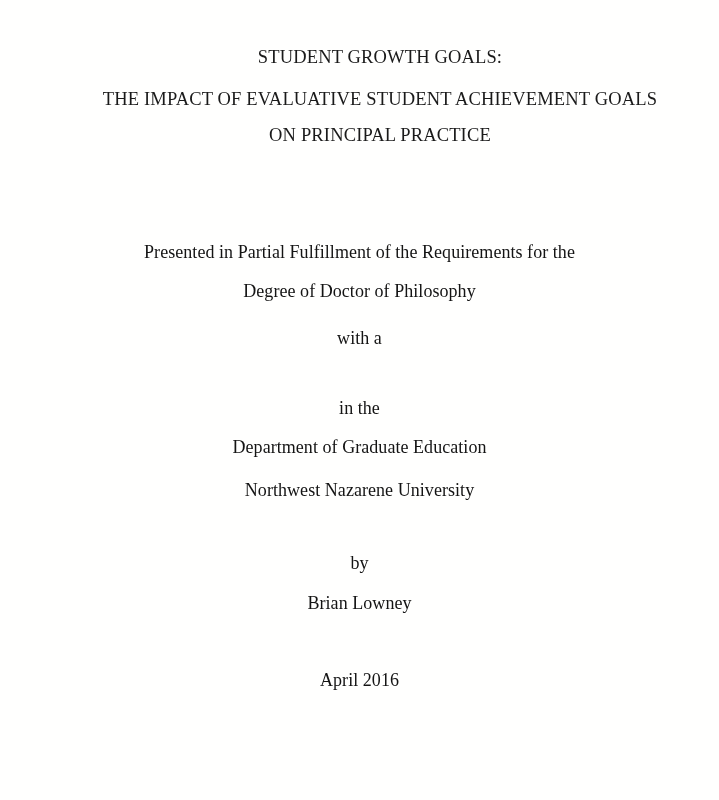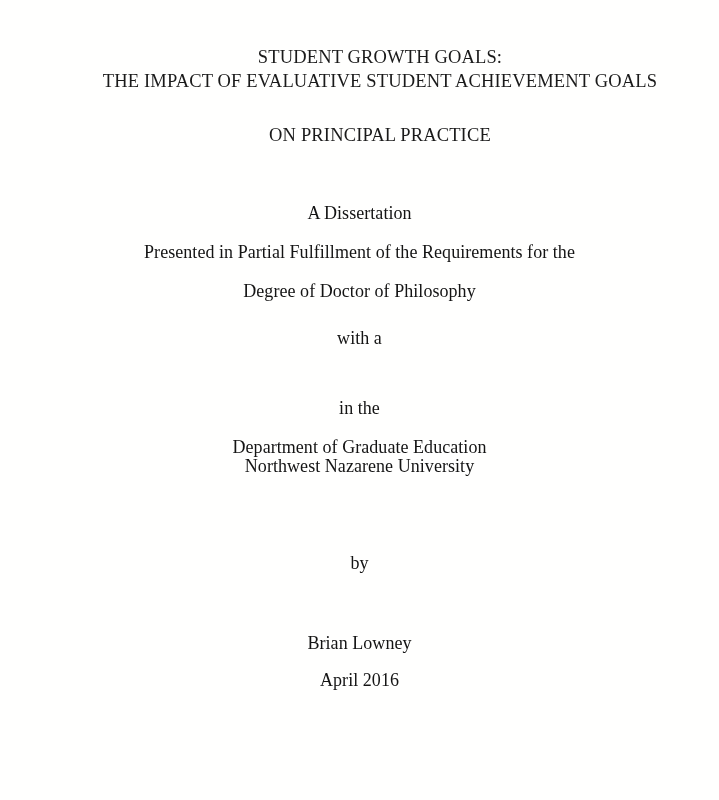--- a/index.html
+++ b/index.html
@@ -39,57 +39,56 @@
   }
 
   .body-line {
     font-size: 18px;
     letter-spacing: 0.05px;
     color: #141414;
   }
 
   
   .t1 { top: 48px; }
-  .t2 { top: 72px; }
+  .t2 { top: 90px; }
   .t3 { top: 126px; }
 
   
   .b1 { top: 204px; }
   .b2 { top: 243px; }
   .b3 { top: 282px; }
 
   
   .b4 { top: 329px; }
   .b5 { top: 360px; }
   .b6 { top: 399px; }
   .b7 { top: 438px; }
-  .b8 { top: 457px; }
+  .b8 { top: 481px; }
 
   
   .b9  { top: 554px; }
-  .b10 { top: 594px; margin-top: 40px; }
+  .b10 { top: 594px; }
 
   
   .b11 { top: 671px; }
 
   
   .b12 { top: 748px; }
 </style>
 </head>
 <body>
 
 <div class="page">
 
   <div class="line title-line t1">STUDENT GROWTH GOALS:</div>
 
   <div class="line title-line t2">THE IMPACT OF EVALUATIVE STUDENT ACHIEVEMENT GOALS</div>
 
   <div class="line title-line t3">ON PRINCIPAL PRACTICE</div>
 
-  <div class="line body-line b1">A Dissertation</div>
 
   <div class="line body-line b3">Degree of Doctor of Philosophy</div>
 
   <div class="line body-line b2">Presented in Partial Fulfillment of the Requirements for the</div>
 
   <div class="line body-line b4">with a</div>
 
 
   <div class="line body-line b7">Department of Graduate Education</div>
 

